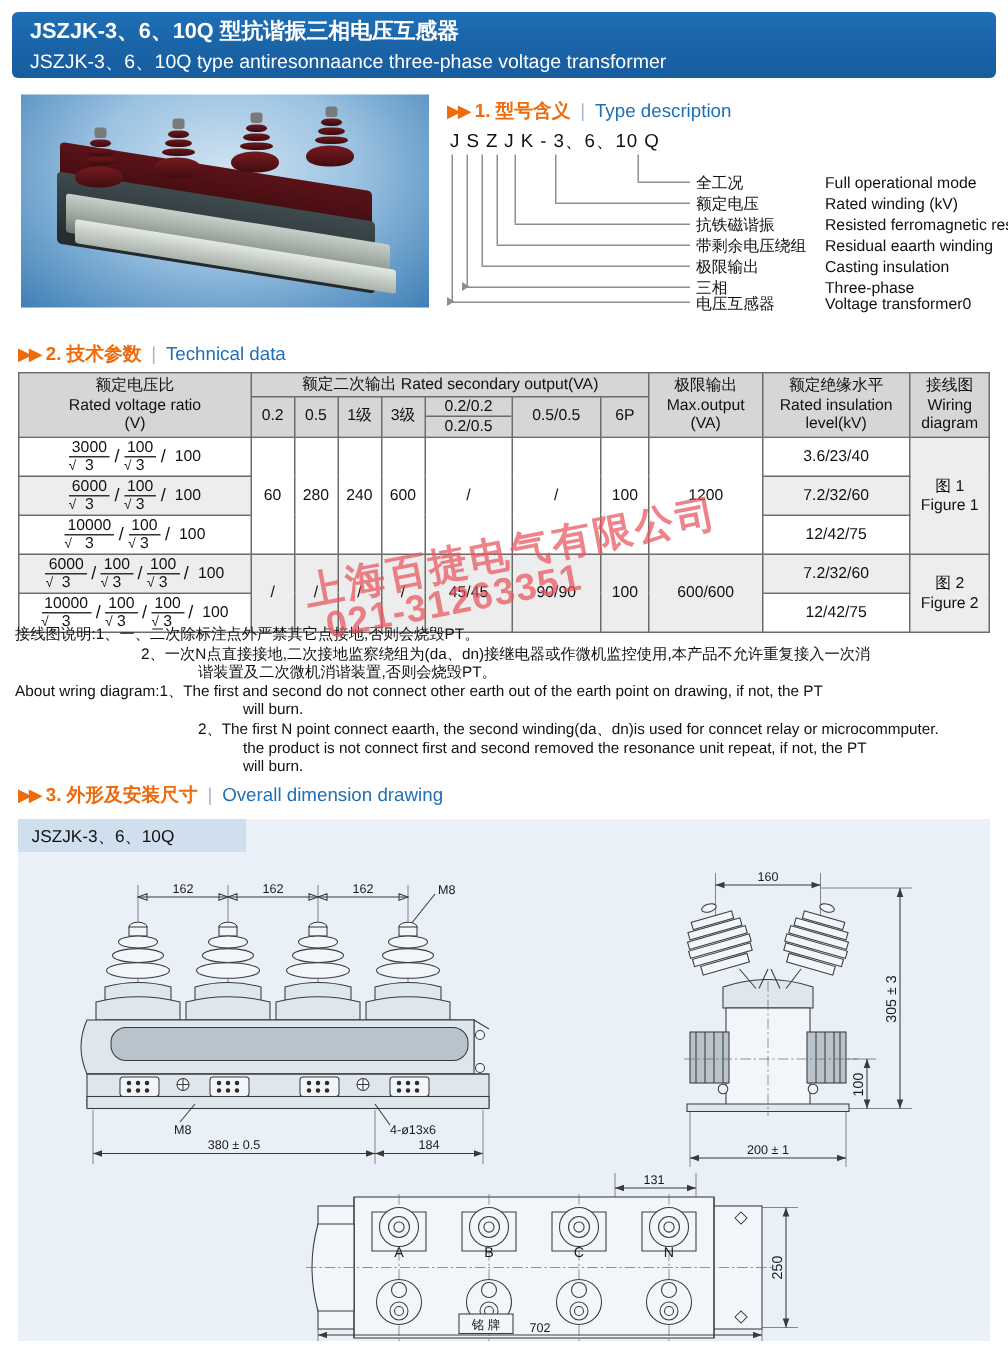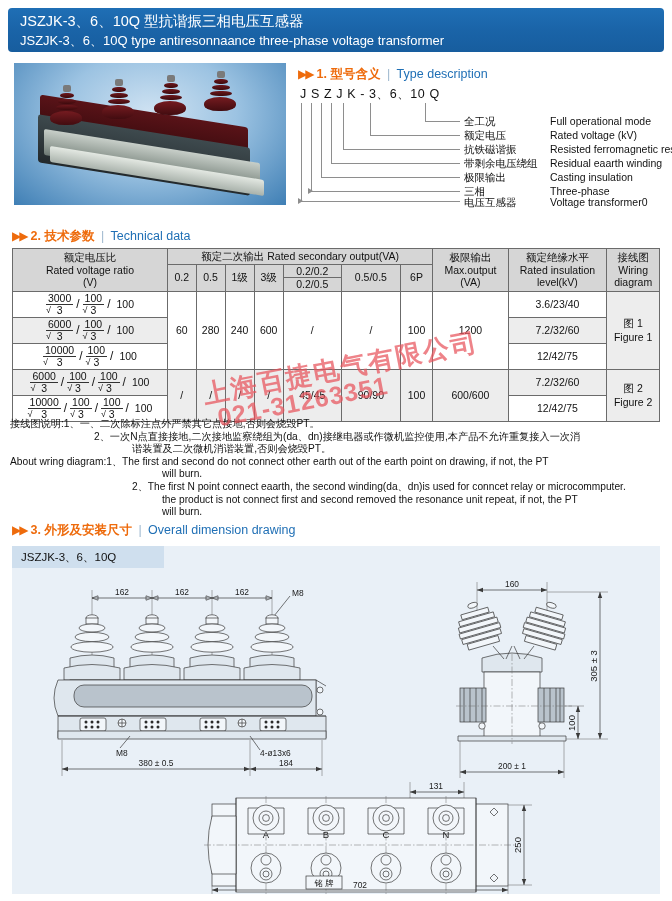--- a/index.html
+++ b/index.html
@@ -10,21 +10,21 @@
     background:#ffffff; color:#1a1a1a; position:relative; overflow:hidden;
     font-size:11px;
   }
 
   
   .banner {
     position:absolute; left:8px; top:8px; width:656px; height:44px;
     background:linear-gradient(to bottom,#1f6fb5 0%,#1a64a8 50%,#175d9e 100%);
     border-radius:4px; padding:3px 12px 0 12px; color:#fff;
   }
-  .banner .l1 { font-size:14.5px; font-weight:normal; letter-spacing:0px; line-height:20px; }
+  .banner .l1 { font-size:14.5px; font-weight:bold; letter-spacing:0px; line-height:20px; }
   .banner .l2 { font-size:13px; font-weight:normal; line-height:19px; }
 
   
   .photo {
     position:absolute; left:14px; top:63px; width:272px; height:142px;
     background:radial-gradient(ellipse at 50% 35%,#cfe2f2 0%,#9cc3e2 45%,#3f7fb5 100%);
     overflow:hidden;
   }
   .photo .base {
     position:absolute; left:24px; top:68px; width:212px; height:48px;
@@ -201,21 +201,21 @@
   <div class="tline hline" style="left:25px;  top:91px; width:139px;"></div>
   <div class="tline hline" style="left:15px;  top:105px;width:149px;"></div>
   <div class="tline hline" style="left:5px;   top:115px;width:159px;"></div>
   <div class="arrowhead" style="left:2px; top:112px;"></div>
   <div class="arrowhead" style="left:12px; top:102px;"></div>
 
   <div class="tdesc" style="left:168px; top:29px;">
     <span class="cn">全工况</span><span class="en">Full operational mode</span>
   </div>
   <div class="tdesc" style="left:168px; top:43px;">
-    <span class="cn">额定电压</span><span class="en">Rated voltage (kV)</span>
+    <span class="cn">额定电压</span><span class="en">Rated winding (kV)</span>
   </div>
   <div class="tdesc" style="left:168px; top:57px;">
     <span class="cn">抗铁磁谐振</span><span class="en">Resisted ferromagnetic resonance</span>
   </div>
   <div class="tdesc" style="left:168px; top:71px;">
     <span class="cn">带剩余电压绕组</span><span class="en">Residual eaarth winding</span>
   </div>
   <div class="tdesc" style="left:168px; top:85px;">
     <span class="cn">极限输出</span><span class="en">Casting insulation</span>
   </div>

